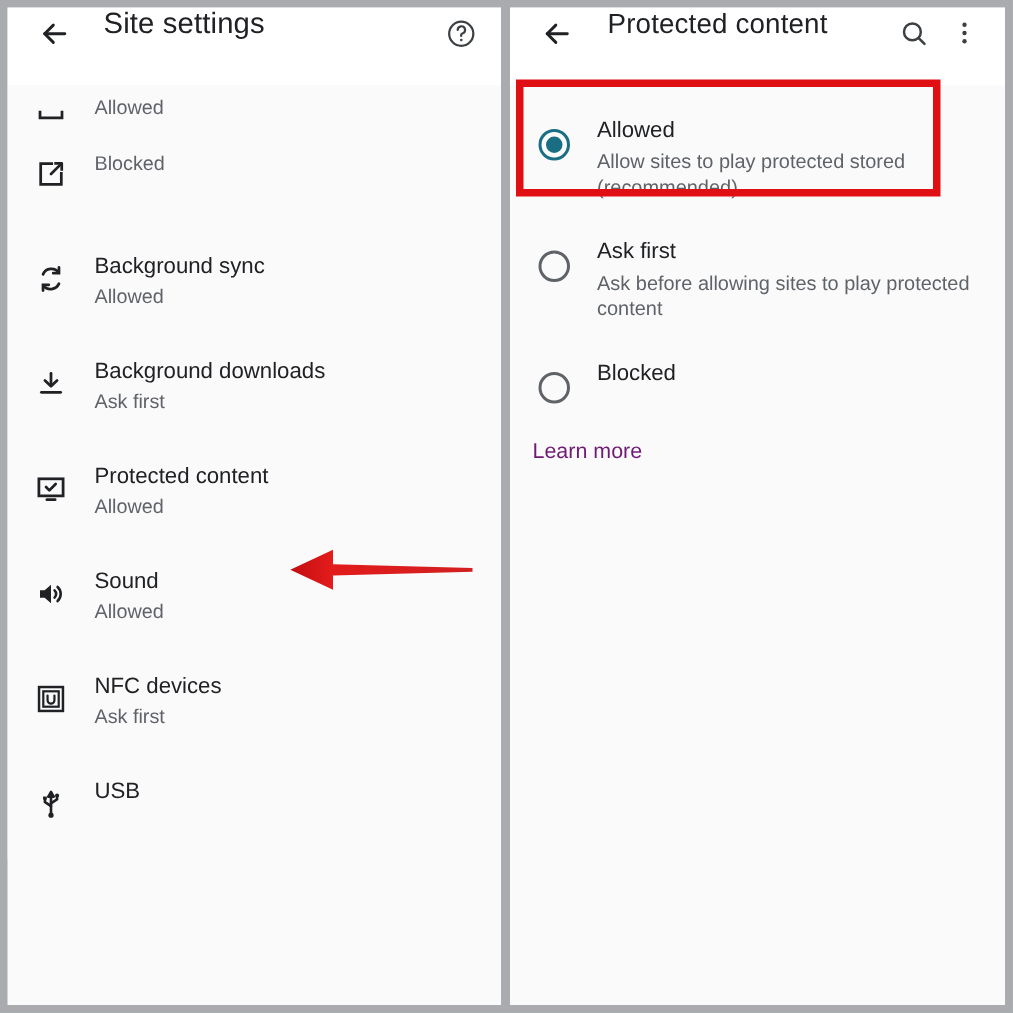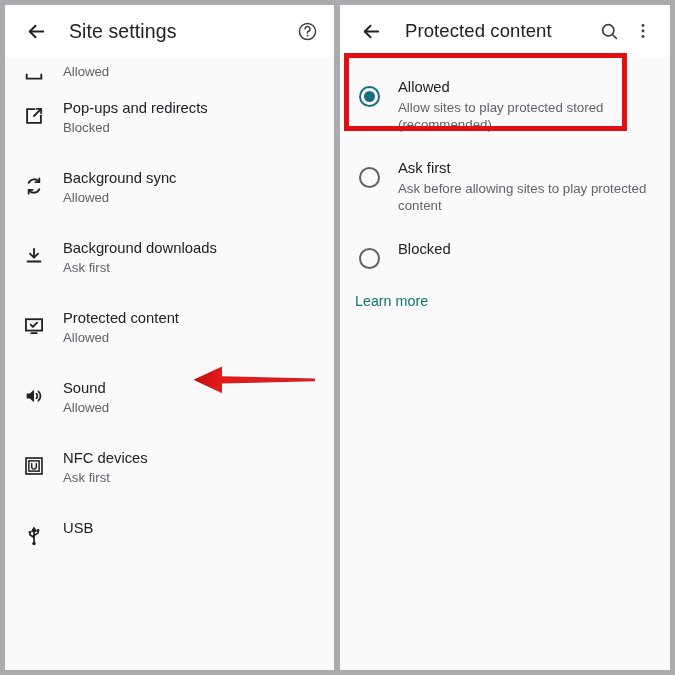--- a/index.html
+++ b/index.html
@@ -33,21 +33,20 @@
   }
   .panel-left  { left: 5px;   width: 329px; }
   .panel-right { left: 340px; width: 330px; }
 
   
   .appbar {
     position: relative;
     height: 52px;
     background: #ffffff;
     display: flex;
-    align-items: center;
     box-sizing: border-box;
   }
   .appbar-left  { padding: 0 10px 0 14px; }
   .appbar-right { padding: 0 10px 0 14px; }
 
   .icon-btn {
     width: 34px;
     height: 34px;
     display: flex;
     align-items: center;
@@ -158,21 +157,21 @@
     font-size: 13.3px;
     color: #5f6368;
     line-height: 17px;
     margin-top: 2px;
   }
 
   .learn-more {
     display: inline-block;
     margin: 13px 0 0 15px;
     font-size: 14.3px;
-    color: #0f766e;
+    color: #701a75;
     text-decoration: none;
     cursor: pointer;
   }
 
   
   .highlight-box {
     position: absolute;
     left: 344px;
     top: 53px;
     width: 283px;
@@ -236,21 +235,20 @@
 
       <div class="list-item">
         <div class="li-icon">
           <svg width="22" height="22" viewBox="0 0 24 24" fill="none" stroke="#202124" stroke-width="2">
             <path d="M13.5 4.5H4.5v15h15v-9"></path>
             <path d="M12 12l7.2-7.2" stroke-linecap="round"></path>
             <path d="M14.4 4.2h5.4v5.4" stroke-linejoin="round"></path>
           </svg>
         </div>
         <div class="li-text">
-          <div class="li-title">Pop-ups and redirects</div>
           <div class="li-sub">Blocked</div>
         </div>
       </div>
 
 
       <div class="list-item">
         <div class="li-icon">
           <svg width="22" height="22" viewBox="0 0 24 24" fill="none" stroke="#202124" stroke-width="2" stroke-linecap="round">
             <path d="M6.2 8.6A6.6 6.6 0 0 1 17.6 7.4"></path>
             <path d="M17.8 15.4A6.6 6.6 0 0 1 6.4 16.6"></path>

